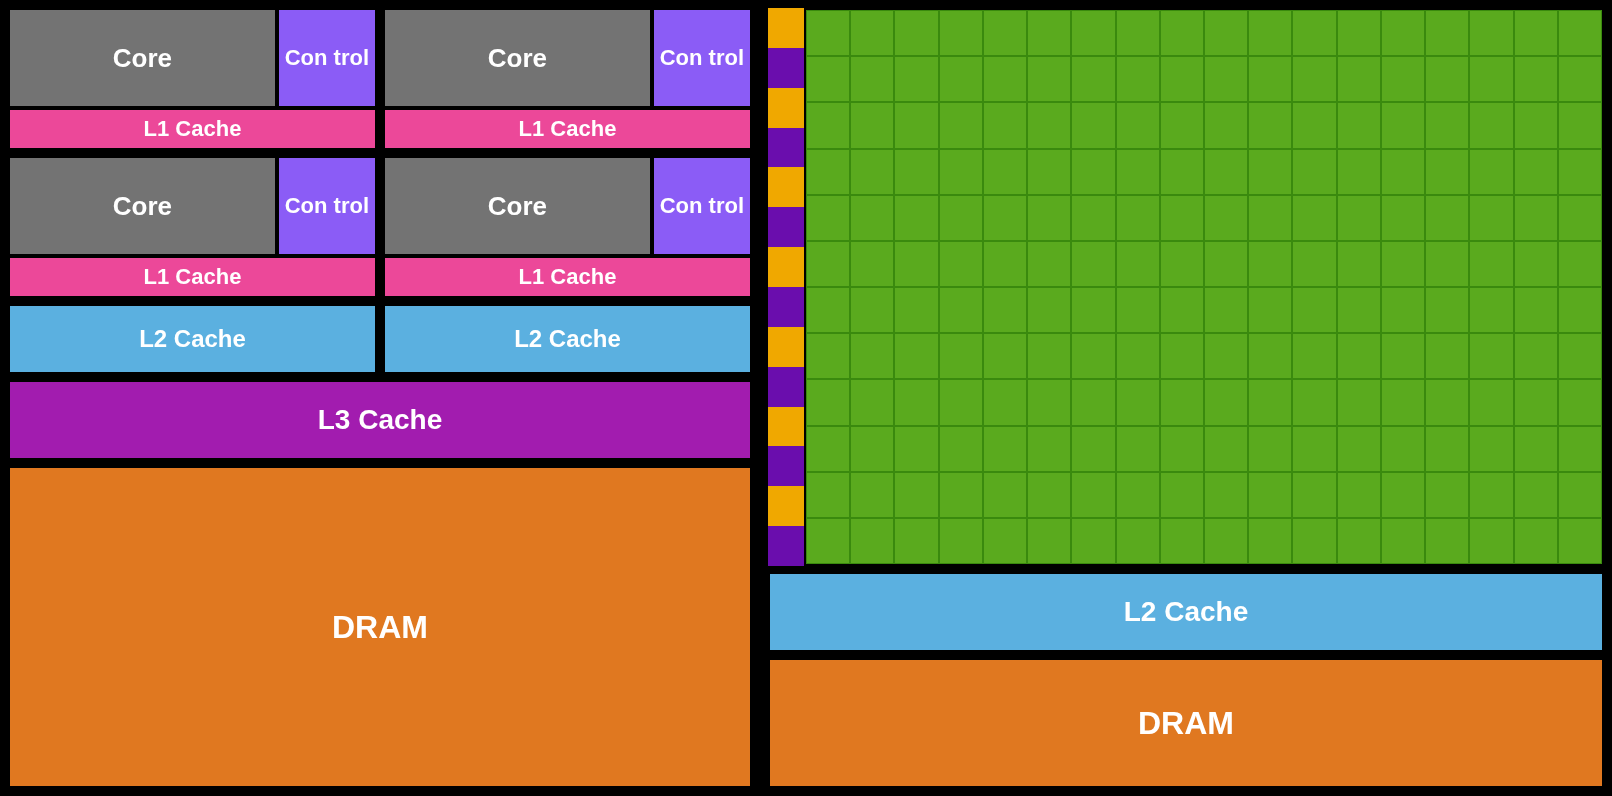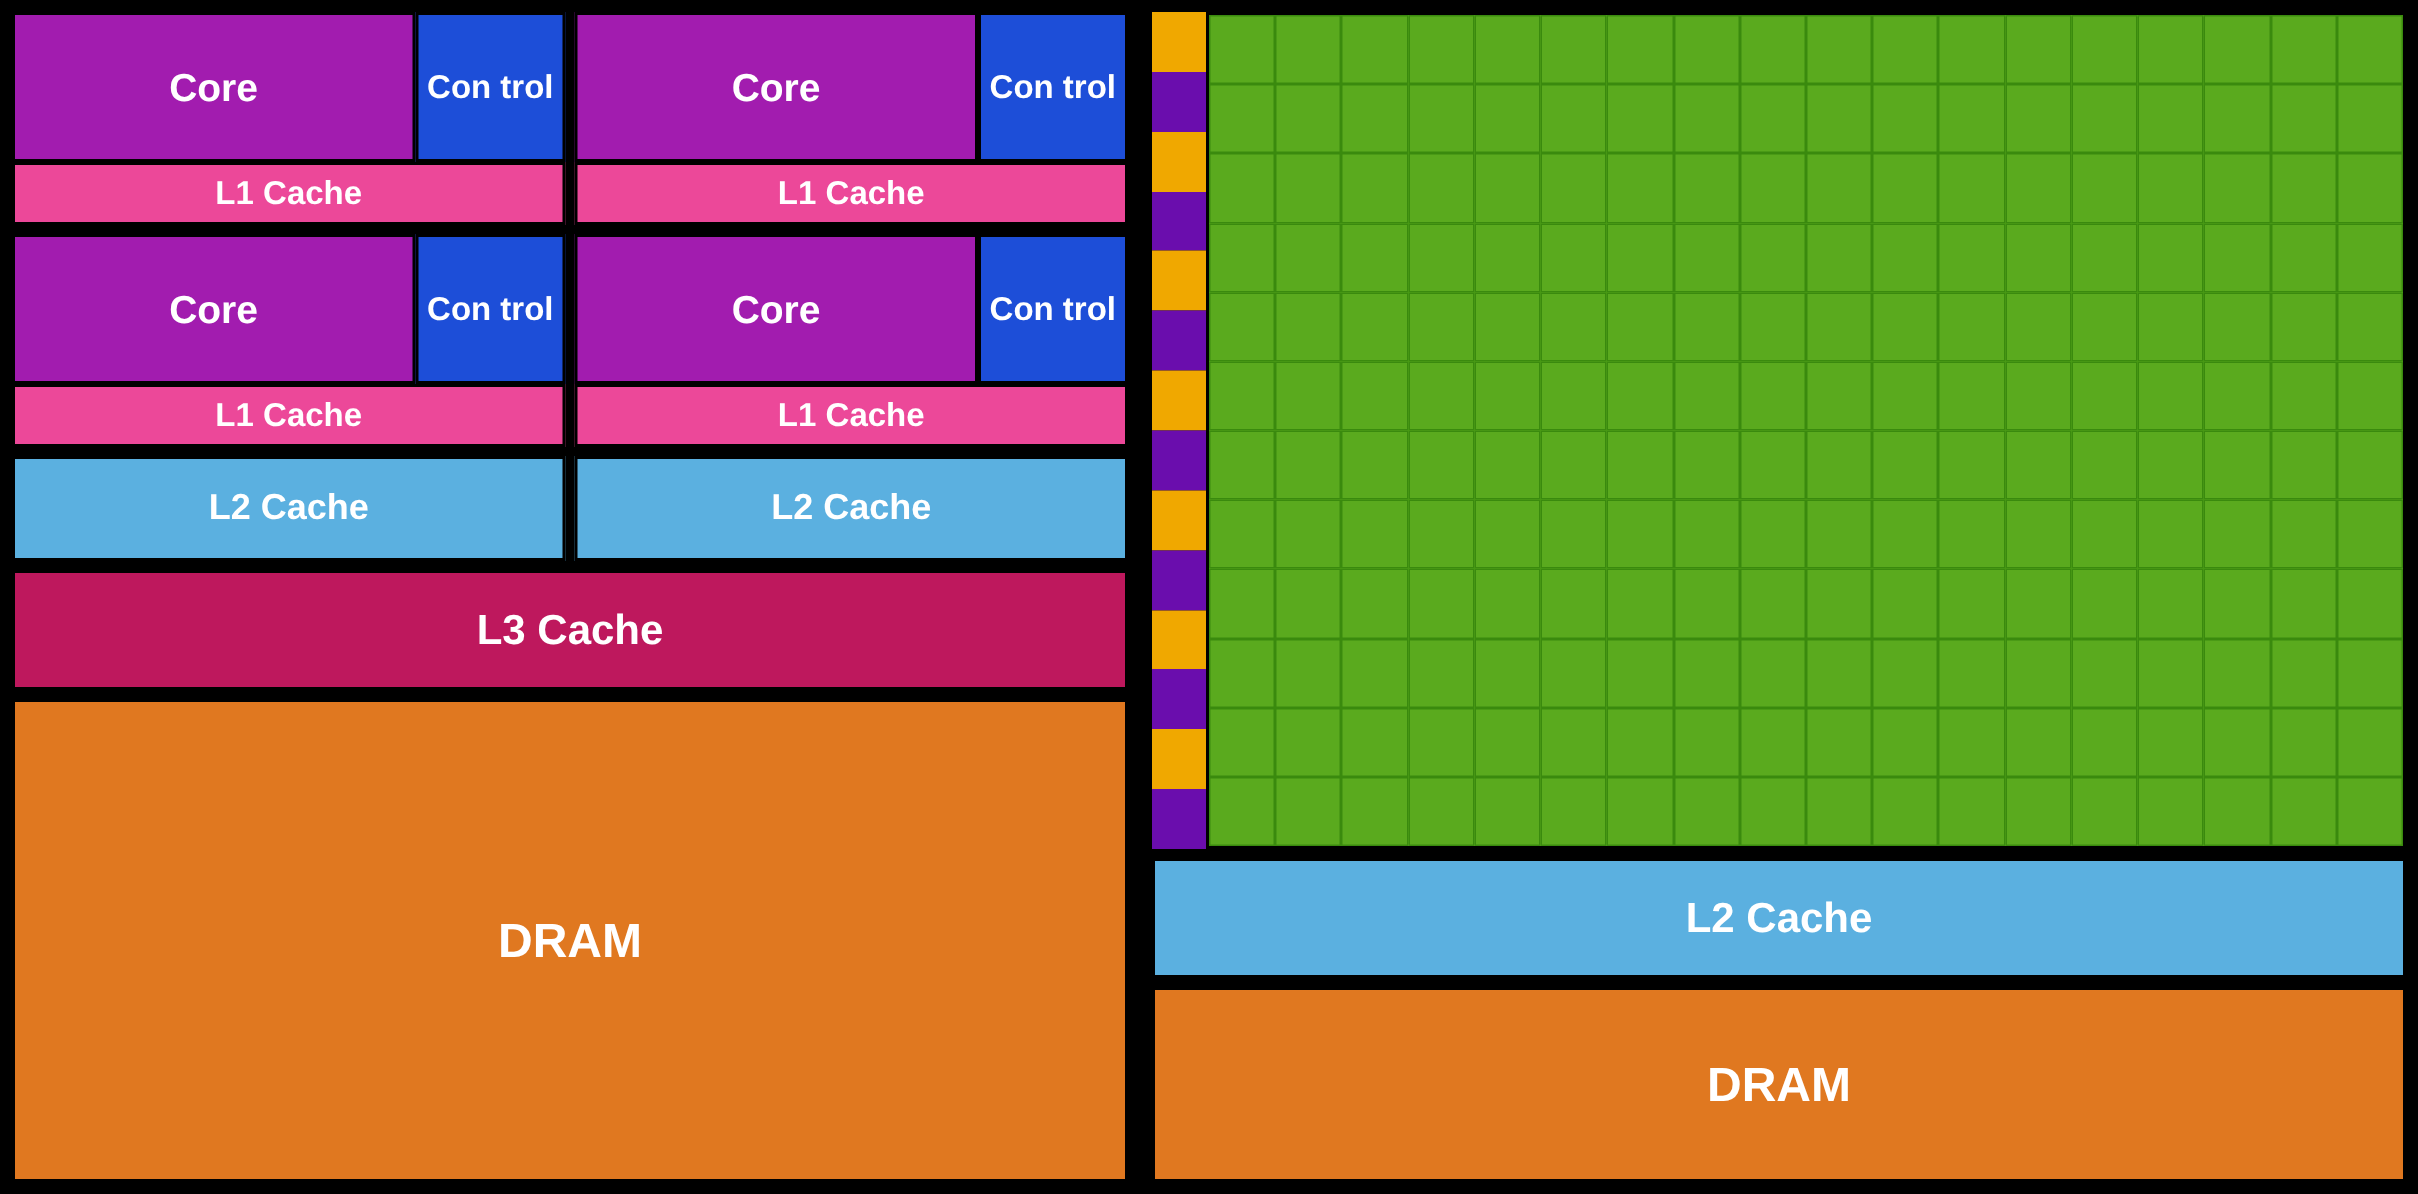--- a/index.html
+++ b/index.html
@@ -58,34 +58,34 @@
       gap: 0;
     }
 
     .cluster-top {
       display: flex;
       flex-direction: row;
       gap: 0;
     }
 
     .core-block {
-      background: #a21caf;
+      background: #737373;
       flex: 3;
       display: flex;
       align-items: center;
       justify-content: center;
       min-height: 100px;
       font-size: 26px;
       font-weight: bold;
       color: white;
       border: 2px solid #000;
     }
 
     .control-block {
-      background: #1d4ed8;
+      background: #8b5cf6;
       flex: 1;
       display: flex;
       align-items: center;
       justify-content: center;
       text-align: center;
       font-size: 22px;
       font-weight: bold;
       color: white;
       border: 2px solid #000;
       padding: 4px;
@@ -116,21 +116,21 @@
       display: flex;
       align-items: center;
       justify-content: center;
       font-size: 24px;
       font-weight: bold;
       color: white;
       border: 2px solid #000;
     }
 
     .l3-cache-block {
-      background: #be185d;
+      background: #a21caf;
       height: 80px;
       display: flex;
       align-items: center;
       justify-content: center;
       font-size: 28px;
       font-weight: bold;
       color: white;
       border: 2px solid #000;
     }
 

